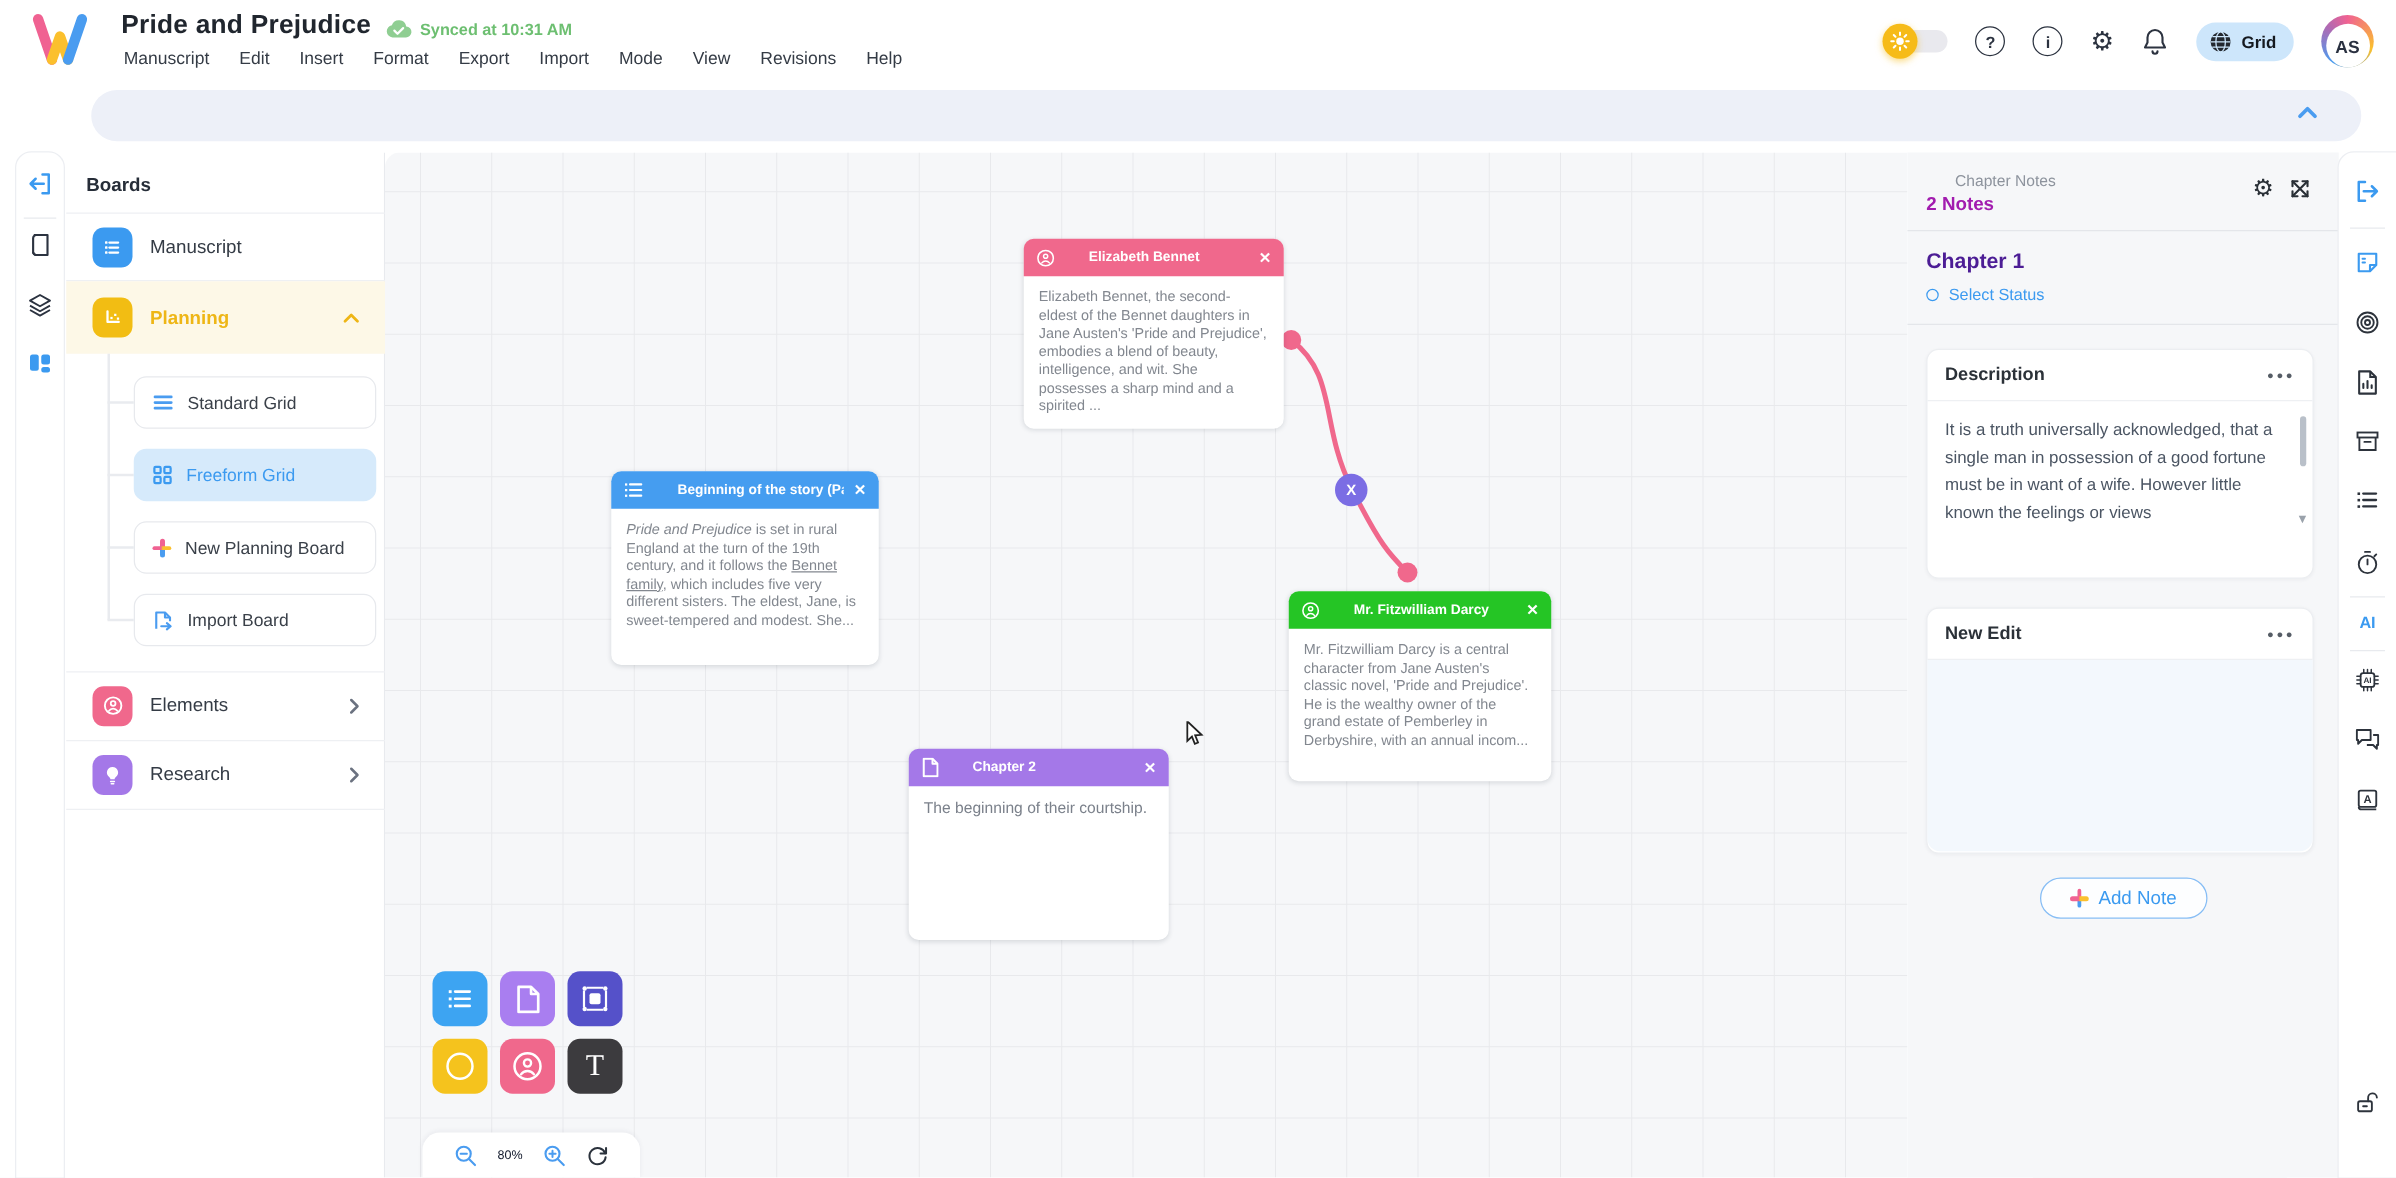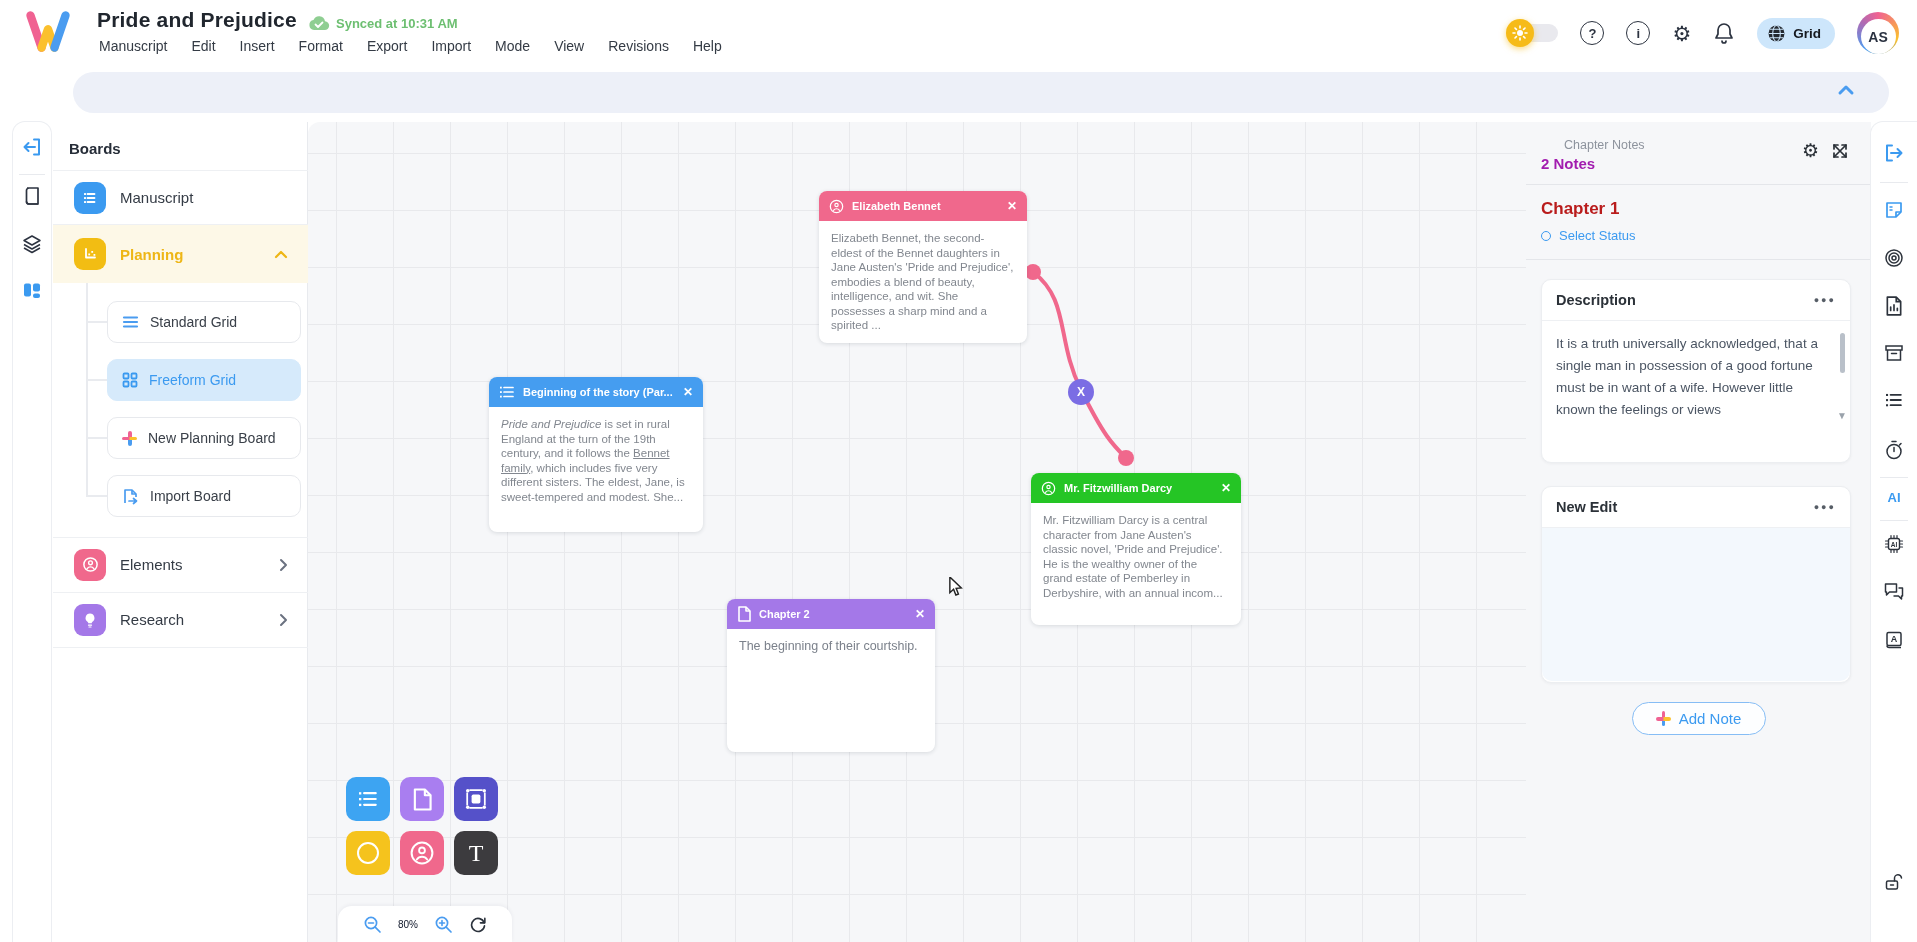--- a/index.html
+++ b/index.html
@@ -43,36 +43,36 @@
   .child-card.selected { background:#d6eafb; border-color:#d6eafb; color:#3b9af0; }
   .tree-v { position:absolute; left:33px; width:2px; background:#e9ebef; }
   .tree-h { position:absolute; left:33px; width:21px; height:2px; background:#e9ebef; }
 
   
   #canvas { position:absolute; left:308px; top:122px; width:1218px; height:820px; background-color:#f6f7f9; border-radius:12px 0 0 0; overflow:hidden;
     background-image:linear-gradient(to right,#e8e9ec 1px,transparent 1px),linear-gradient(to bottom,#e8e9ec 1px,transparent 1px);
     background-size:57px 57px; background-position:28px 31px; }
   .note-card { position:absolute; background:#fff; border-radius:8px; box-shadow:0 1px 4px rgba(30,40,60,.14); }
   .nc-head { height:30px; border-radius:8px 8px 0 0; display:flex; align-items:center; gap:8px; padding:0 10px; color:#fff; }
-  .nc-title { font-size:11px; font-weight:bold; flex:1 1 auto; white-space:nowrap; overflow:hidden; }
+  .nc-title { font-size:11px; font-weight:bold; flex:1 1 auto; white-space:nowrap; overflow:hidden;margin-left:19px; }
   .nc-x { font-size:12px; font-weight:bold; color:#fff; }
   .nc-body { padding:10px 12px; font-size:11.5px; line-height:14.5px; color:#82878f; }
   .hd-pink { background:#f0688c; } .hd-blue { background:#459df0; } .hd-green { background:#25c525; } .hd-purple { background:#a478e8; }
 
   
   .tool-btn { position:absolute; width:44px; height:44px; border-radius:10px; display:flex; align-items:center; justify-content:center; }
   #zoombar { position:absolute; left:30px; bottom:0; width:174px; height:36px; background:#fff; border-radius:14px 14px 0 0; display:flex; align-items:center; justify-content:center; gap:16px; box-shadow:0 -1px 4px rgba(30,40,60,.06); }
   .zoom-pct { font-size:10px; color:#0f172a; }
 
   
   #notes-panel { position:absolute; left:1526px; top:122px; width:345px; height:820px; background:#f6f7f9; }
   .np-div { position:absolute; left:0; width:345px; height:1px; background:#e4e6ea; }
   .np-label { position:absolute; left:15px; top:16px; font-size:12.5px; color:#8d939d;margin-left:23px; }
   .np-count { position:absolute; left:15px; top:33px; font-size:15px; font-weight:bold; color:#a21caf; }
-  .np-chapter { position:absolute; left:15px; top:77px; font-size:17px; font-weight:bold; color:#b91c1c; }
+  .np-chapter { position:absolute; left:15px; top:77px; font-size:17px; font-weight:bold; color:#4c1d95; }
   .np-status { position:absolute; left:15px; top:106px; display:flex; align-items:center; gap:8px; font-size:13px; color:#3b9af0; }
   .np-status .dot { width:10px; height:10px; border:1.5px solid #3b9af0; border-radius:50%; }
   .np-card { position:absolute; left:15px; width:310px; background:#fff; border:1px solid #eceef1; border-radius:10px; box-shadow:0 1px 3px rgba(30,40,60,.05); }
   .np-card-head { height:41px; display:flex; align-items:center; justify-content:space-between; padding:0 14px; border-bottom:1px solid #eef0f3; }
   .np-card-title { font-size:14.5px; font-weight:bold; color:#2b3138; }
   .np-dots { font-size:9px; letter-spacing:2px; color:#565d66; }
   .np-desc-body { position:relative; padding:12px 20px 12px 14px; font-size:13.5px; line-height:22px; color:#4b5563; }
   .scroll-thumb { position:absolute; right:5px; top:12px; width:5px; height:40px; background:#b9c0c9; border-radius:3px; }
   .scroll-arrow { position:absolute; right:3px; bottom:6px; font-size:10px; color:#9aa2ab; }
   .newnote-body { height:153px; background:#f3f8fd; border-radius:0 0 10px 10px; }

